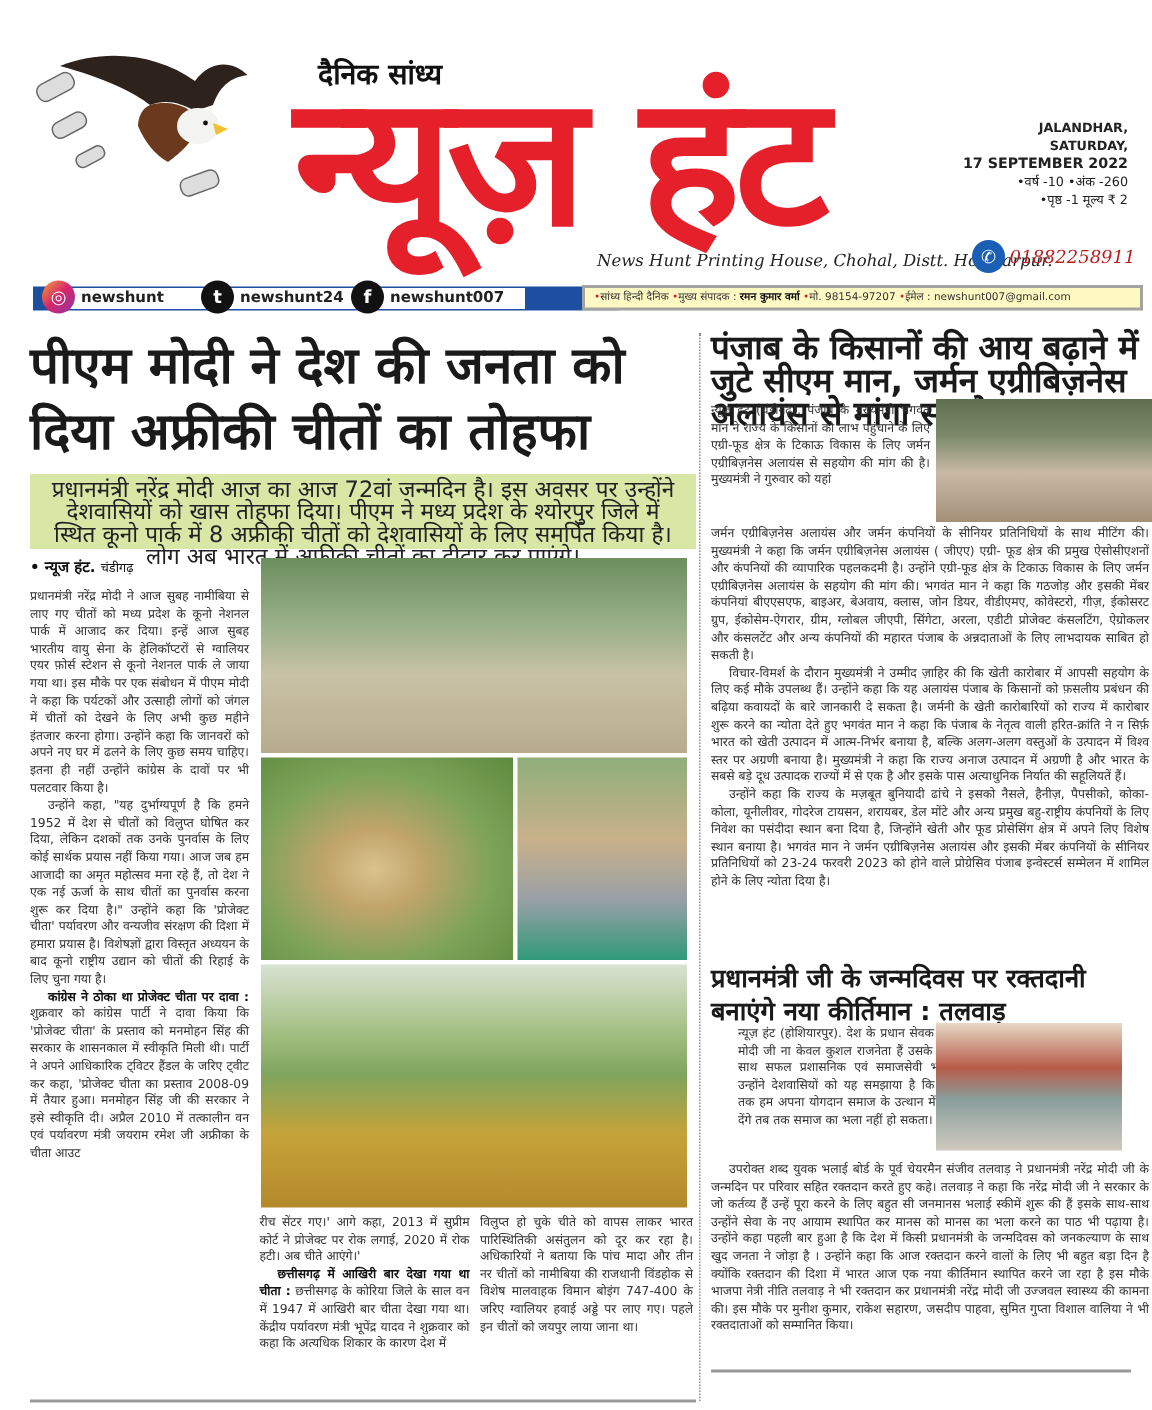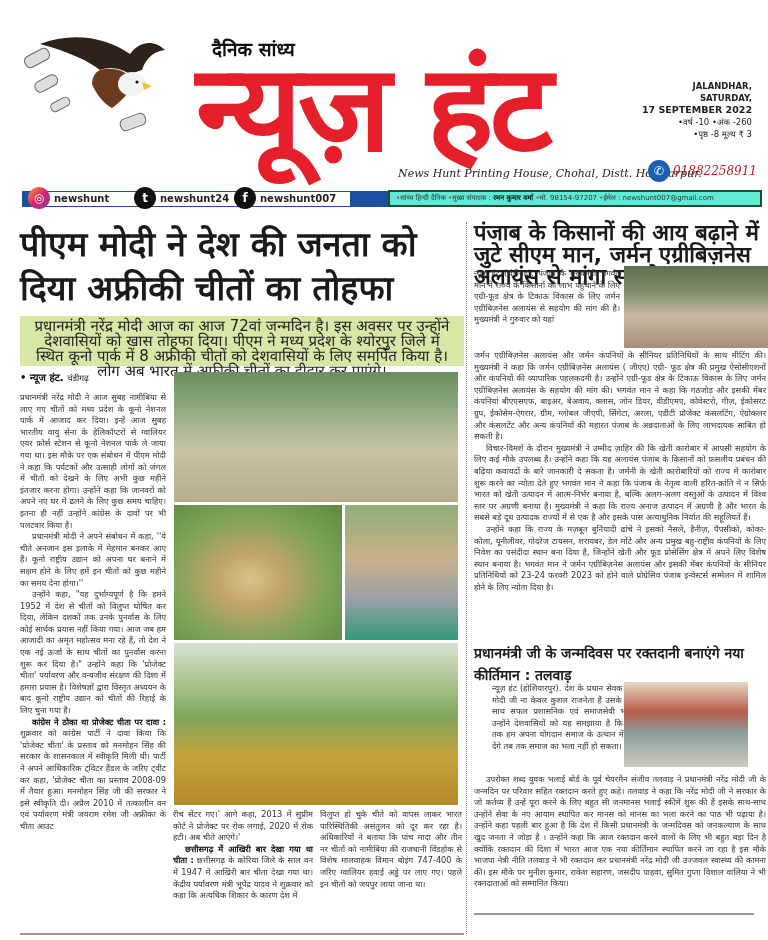--- a/index.html
+++ b/index.html
@@ -21,21 +21,21 @@
 
   
   .socialbar { position: absolute; left: 22px; top: 188px; width: 742px; height: 20px; }
   .social-blue { position: absolute; left: 0; top: 3px; width: 390px; height: 16px; background: #1c4fa0; }
   .social-white { position: absolute; left: 10px; top: 4px; width: 318px; height: 14px; background: #fff; }
   .social-item { position: absolute; top: 0; height: 20px; display: flex; align-items: center; }
   .social-item .ic { width: 22px; height: 22px; border-radius: 50%; color: #fff; font-weight: bold; font-size: 12px; display: flex; align-items: center; justify-content: center; }
   .ig { background: linear-gradient(135deg, #f0a23a, #d6246b, #8b3aa8); }
   .tw, .fb { background: #111; }
   .social-item .handle { margin-left: 4px; font-size: 10px; font-weight: bold; color: #222; }
-  .infobar { position: absolute; left: 388px; top: 190px; width: 374px; height: 17px; border: 2px solid #14532d; background: #5eead4; font-size: 7px; line-height: 13px; padding-left: 6px; white-space: nowrap; color: #333; }
+  .infobar { position: absolute; left: 388px; top: 190px; width: 374px; height: 17px; border: 2px solid #a3a3a3; background: #fef9c3; font-size: 7px; line-height: 13px; padding-left: 6px; white-space: nowrap; color: #333; }
   .infobar b { color: #111; }
   .infobar .dot { color: #e21b25; }
 
   
   .lead-headline { position: absolute; left: 20px; top: 222px; width: 448px; font-size: 34px; line-height: 44px; font-weight: bold; color: #1a1a1a; }
   .lead-summary { position: absolute; left: 20px; top: 316px; width: 444px; height: 50px; background: #d8e6a6; font-size: 15px; line-height: 15px; text-align: center; padding: 3px 10px; color: #222; }
   .byline { position: absolute; left: 20px; top: 370px; font-size: 10px; font-weight: bold; color: #111; }
   .byline span { font-weight: normal; font-size: 8.5px; }
 
   .col { position: absolute; font-size: 8.2px; line-height: 11.6px; text-align: justify; color: #333; }
@@ -55,21 +55,21 @@
   .photo-meeting { left: 624px; top: 266px; width: 144px; height: 82px; background: linear-gradient(180deg, #5e6f4e 0%, #7c8a6a 30%, #c8b9a5 60%, #a48f78 100%); }
   .photo-blood { left: 624px; top: 682px; width: 124px; height: 85px; background: linear-gradient(180deg, #e7d9c4 0%, #b85c4a 35%, #8a9f9c 60%, #d0cabf 100%); }
 
   .vdivider { position: absolute; left: 466px; top: 222px; width: 0; height: 712px; border-left: 1px dotted #888; }
   .hdivider { position: absolute; height: 0; border-top: 2px solid #999; }
 
   
   .story2-headline { position: absolute; left: 474px; top: 222px; width: 292px; font-size: 22px; line-height: 22px; font-weight: bold; color: #1a1a1a; }
   .col-s2a { left: 474px; top: 268px; width: 146px; }
   .col-s2b { left: 474px; top: 350px; width: 292px; }
-  .story3-headline { position: absolute; left: 474px; top: 642px; width: 292px; font-size: 14px; line-height: 22px; font-weight: bold; color: #1a1a1a; }
+  .story3-headline { position: absolute; left: 474px; top: 642px; width: 292px; font-size: 17px; line-height: 22px; font-weight: bold; color: #1a1a1a; }
   .col-s3a { left: 474px; top: 683px; width: 146px; margin-left: 18px; }
   .col-s3b { left: 474px; top: 774px; width: 292px; }
 </style>
 </head>
 <body>
 
 <header class="masthead">
   <svg class="eagle" viewBox="0 0 150 120">
     <path d="M20 22 C50 10 85 14 110 32 C120 18 135 18 145 28 C130 30 125 40 122 48 L110 52 C100 46 90 44 80 48 C70 40 50 30 20 22 Z" fill="#2d221c"></path>
     <path d="M80 48 C95 44 110 50 112 60 C110 72 100 80 92 86 C84 82 76 72 72 62 C72 56 75 50 80 48 Z" fill="#6b3a1e"></path>
@@ -81,21 +81,21 @@
     <rect x="30" y="78" width="20" height="9" rx="4" fill="#ddd" stroke="#666" transform="rotate(-28 40 82)"></rect>
     <rect x="100" y="94" width="26" height="12" rx="5" fill="#ddd" stroke="#666" transform="rotate(-20 113 100)"></rect>
   </svg>
   <div class="tagline-hi">दैनिक सांध्य</div>
   <div class="logo-title">न्यूज़ हंट</div>
 
   <div class="edition">
     <div class="city">JALANDHAR, SATURDAY,</div>
     <div class="date">17 SEPTEMBER 2022</div>
     <div class="meta">•वर्ष -10  •अंक -260</div>
-    <div class="meta">•पृष्ठ -8 मूल्य ₹ 3</div>
+    <div class="meta">•पृष्ठ -1 मूल्य ₹ 2</div>
   </div>
 
   <div class="press">News Hunt Printing House, Chohal, Distt. Hoshiarpur.</div>
   <div class="phone-icon">✆</div>
   <div class="phone">01882258911</div>
 </header>
 
 <div class="socialbar">
   <div class="social-blue"></div>
   <div class="social-white"></div>
@@ -123,21 +123,20 @@
 
 <h1 class="lead-headline">पीएम मोदी ने देश की जनता को दिया अफ्रीकी चीतों का तोहफा</h1>
 <div class="lead-summary">प्रधानमंत्री नरेंद्र मोदी आज का आज 72वां जन्मदिन है। इस अवसर पर उन्होंने देशवासियों को खास तोहफा दिया। पीएम ने मध्य प्रदेश के श्योरपुर जिले में स्थित कूनो पार्क में 8 अफ्रीकी चीतों को देशवासियों के लिए समर्पित किया है। लोग अब भारत में अफ्रीकी चीतों का दीदार कर पाएंगे।</div>
 <div class="byline">
   <span style="font-weight:bold;font-size:10px;">• न्यूज हंट.</span>
   <span>चंडीगढ़</span>
 </div>
 
 <div class="col col-lead">
   <p class="noindent">प्रधानमंत्री नरेंद्र मोदी ने आज सुबह नामीबिया से लाए गए चीतों को मध्य प्रदेश के कूनो नेशनल पार्क में आजाद कर दिया। इन्हें आज सुबह भारतीय वायु सेना के हेलिकॉप्टरों से ग्वालियर एयर फ़ोर्स स्टेशन से कूनो नेशनल पार्क ले जाया गया था। इस मौके पर एक संबोधन में पीएम मोदी ने कहा कि पर्यटकों और उत्साही लोगों को जंगल में चीतों को देखने के लिए अभी कुछ महीने इंतजार करना होगा। उन्होंने कहा कि जानवरों को अपने नए घर में ढलने के लिए कुछ समय चाहिए। इतना ही नहीं उन्होंने कांग्रेस के दावों पर भी पलटवार किया है।</p>
-  <p>प्रधानमंत्री मोदी ने अपने संबोधन में कहा, ''ये चीते अनजान इस इलाके में मेहमान बनकर आए हैं। कूनो राष्ट्रीय उद्यान को अपना घर बनाने में सक्षम होने के लिए हमें इन चीतों को कुछ महीने का समय देना होगा।''</p>
   <p>उन्होंने कहा, "यह दुर्भाग्यपूर्ण है कि हमने 1952 में देश से चीतों को विलुप्त घोषित कर दिया, लेकिन दशकों तक उनके पुनर्वास के लिए कोई सार्थक प्रयास नहीं किया गया। आज जब हम आजादी का अमृत महोत्सव मना रहे हैं, तो देश ने एक नई ऊर्जा के साथ चीतों का पुनर्वास करना शुरू कर दिया है।" उन्होंने कहा कि 'प्रोजेक्ट चीता' पर्यावरण और वन्यजीव संरक्षण की दिशा में हमारा प्रयास है। विशेषज्ञों द्वारा विस्तृत अध्ययन के बाद कूनो राष्ट्रीय उद्यान को चीतों की रिहाई के लिए चुना गया है।</p>
   <p><span class="sub">कांग्रेस ने ठोका था प्रोजेक्ट चीता पर दावा :</span> <span>शुक्रवार को कांग्रेस पार्टी ने दावा किया कि 'प्रोजेक्ट चीता' के प्रस्ताव को मनमोहन सिंह की सरकार के शासनकाल में स्वीकृति मिली थी। पार्टी ने अपने आधिकारिक ट्विटर हैंडल के जरिए ट्वीट कर कहा, 'प्रोजेक्ट चीता का प्रस्ताव 2008-09 में तैयार हुआ। मनमोहन सिंह जी की सरकार ने इसे स्वीकृति दी। अप्रैल 2010 में तत्कालीन वन एवं पर्यावरण मंत्री जयराम रमेश जी अफ्रीका के चीता आउट</span></p>
 </div>
 
 <div class="photo photo-ceremony"></div>
 <div class="photo photo-cheetah"></div>
 <div class="photo photo-modi-camera"></div>
 <div class="photo photo-rangers"></div>
 
 <div class="col col-mid1">

